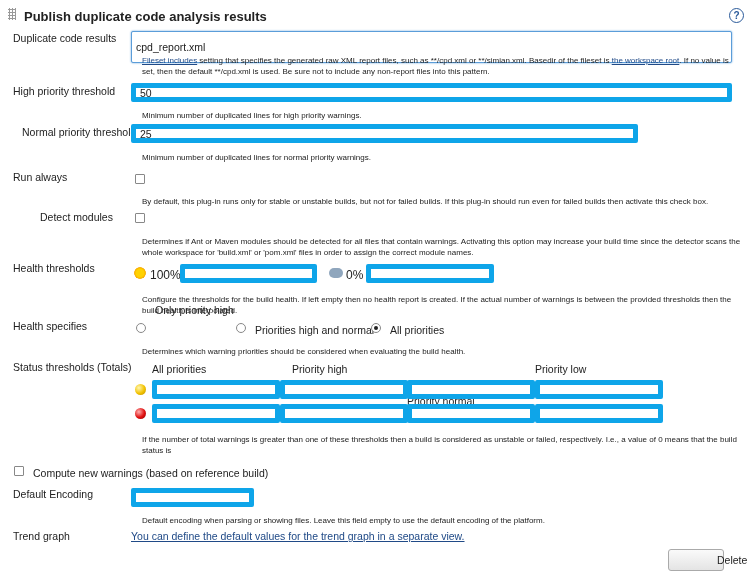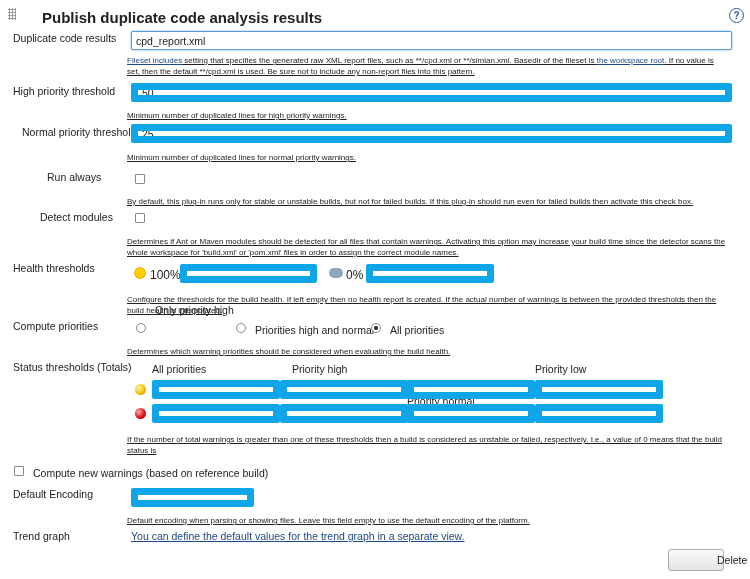--- a/index.html
+++ b/index.html
@@ -1,26 +1,26 @@
 <!DOCTYPE html>
 <html><head>
 <meta charset="utf-8">
 <style>
   html, body { margin:0; padding:0; }
   body { width:750px; height:579px; background:#fff; font-family:"Liberation Sans", sans-serif; font-size:10.5px; color:#222; position:relative; overflow:hidden; }
   .abs { position:absolute; }
   .grip { left:8px; top:8px; width:8px; height:12px;
     background-image: radial-gradient(#999 1px, transparent 1.2px);
     background-size:3px 3px; }
-  .title { left:42px; top:9px; font-weight:bold; font-size:15px; color:#222; }
+  .title { left:24px; top:9px; font-weight:bold; font-size:13px; color:#222; }
   .help { left:729px; top:8px; width:13px; height:13px; border-radius:50%; background:#fff; border:1.5px solid #2a5a9a; color:#2a5a9a; font-weight:bold; font-size:10px; text-align:center; line-height:13px; }
   .label { left:13px; font-size:10.5px; color:#222; }
-  .input { border:7px solid #0ea5e9; background:#fff; height:18px; box-sizing:border-box; padding:1px 4px; font-family:"Liberation Sans", sans-serif; font-size:10.5px; color:#222; border-radius:2px; }
+  .input { border:5px solid #0ea5e9; background:#fff; height:18px; box-sizing:border-box; padding:1px 4px; font-family:"Liberation Sans", sans-serif; font-size:10.5px; color:#222; border-radius:2px; }
   .input.focused { border:1px solid #5b9dd9; box-shadow:0 0 2px #5b9dd9; }
-  .desc { left:127px; width:600px; font-size:8px; color:#222; line-height:11px;text-decoration:underline; }
+  .desc { left:142px; width:600px; font-size:8px; color:#222; line-height:11px; }
   .desc a, a.link { color:#204a87; text-decoration:underline; }
   .cb { width:10px; height:10px; border:1px solid #888; background:#fff; border-radius:1px; box-sizing:border-box; }
   .radio { width:10px; height:10px; border:1px solid #888; border-radius:50%; background:#fff; box-sizing:border-box; }
   .radio.sel::after { content:""; position:absolute; left:2px; top:2px; width:4px; height:4px; border-radius:50%; background:#222; }
   .radio { position:absolute; }
   .small { font-size:12px; }
   .sun { width:12px; height:12px; border-radius:50%; background:radial-gradient(circle,#ffd200 45%,#f7a500 70%,transparent 72%); }
   .cloud { width:14px; height:10px; border-radius:6px; background:#8fa6bd; }
   .ball { width:11px; height:11px; border-radius:50%; }
   .ball.yellow { background:radial-gradient(circle at 35% 35%,#fff6b0,#f2c200 55%,#b68a00); }
@@ -28,49 +28,49 @@
   .btn { border:1px solid #aaa; background:linear-gradient(#fafafa,#e4e4e4); border-radius:3px; font-size:10.5px; color:#222; text-align:center; box-sizing:border-box; font-family:"Liberation Sans", sans-serif;padding-left:48px; }
 </style>
 </head>
 <body>
 
 <div class="abs grip"></div>
 <div class="abs title">Publish duplicate code analysis results</div>
 <div class="abs help">?</div>
 
 <div class="abs label" style="top:32px;">Duplicate code results</div>
-<input class="abs input focused" style="left: 131px; top: 31px; width: 601px; height: 19px;" value="cpd_report.xml">
+<input class="abs input focused" style="left: 131px; top: 31px; width: 601px; height: 32px;" value="cpd_report.xml">
 <div class="abs desc" style="top:55px;"><a>Fileset includes</a><span> setting that specifies the generated raw XML report files, such as **/cpd.xml or **/simian.xml. Basedir of the fileset is </span><a>the workspace root</a><span>. If no value is set, then the default **/cpd.xml is used. Be sure not to include any non-report files into this pattern.</span></div>
 
 <div class="abs label" style="top:85px;">High priority threshold</div>
 <input class="abs input" style="left: 131px; top: 83px; width: 601px; height: 19px;" value="50">
 <div class="abs desc" style="top:110px;">Minimum number of duplicated lines for high priority warnings.</div>
 
 <div class="abs label" style="top:126px;margin-left:9px;">Normal priority threshold</div>
-<input class="abs input" style="left: 131px; top: 124px; width: 601px; height: 19px;" value="25">
+<input class="abs input" style="left: 131px; top: 124px; width: 507px; height: 19px;" value="25">
 <div class="abs desc" style="top:152px;">Minimum number of duplicated lines for normal priority warnings.</div>
 
-<div class="abs label" style="top:171px;margin-left:34px;">Run always</div>
+<div class="abs label" style="top:171px;">Run always</div>
 <div class="abs cb" style="left:135px; top:174px;"></div>
 <div class="abs desc" style="top:196px;">By default, this plug-in runs only for stable or unstable builds, but not for failed builds. If this plug-in should run even for failed builds then activate this check box.</div>
 
 <div class="abs label" style="top:211px;padding-left:27px;">Detect modules</div>
 <div class="abs cb" style="left:135px; top:213px;"></div>
 <div class="abs desc" style="top:236px;">Determines if Ant or Maven modules should be detected for all files that contain warnings. Activating this option may increase your build time since the detector scans the whole workspace for 'build.xml' or 'pom.xml' files in order to assign the correct module names.</div>
 
 <div class="abs label" style="top:262px;">Health thresholds</div>
 <div class="abs sun" style="left:134px; top:267px;"></div>
 <div class="abs small" style="left:150px; top:268px;">100%</div>
 <input class="abs input" style="left: 180px; top: 264px; width: 137px; height: 19px;" value="">
 <div class="abs cloud" style="left:329px; top:268px;"></div>
 <div class="abs small" style="left:346px; top:268px;">0%</div>
 <input class="abs input" style="left: 366px; top: 264px; width: 128px; height: 19px;" value="">
 <div class="abs desc" style="top:294px;">Configure the thresholds for the build health. If left empty then no health report is created. If the actual number of warnings is between the provided thresholds then the build health is interpolated.</div>
 
-<div class="abs label" style="top:320px;">Compute priorities</div>
+<div class="abs label" style="top:320px;">Health specifies</div>
 <div class="radio" style="left:136px; top:323px;"></div>
 <div class="abs" style="left:155px; top:304px;text-align:right;">Only priority high</div>
 <div class="radio" style="left:236px; top:323px;"></div>
 <div class="abs" style="left:255px; top:324px;">Priorities high and normal</div>
 <div class="radio sel" style="left:371px; top:323px;"></div>
 <div class="abs" style="left:390px; top:324px;">All priorities</div>
 <div class="abs desc" style="top:346px;">Determines which warning priorities should be considered when evaluating the build health.</div>
 
 <div class="abs label" style="top:361px;">Status thresholds (Totals)</div>
 <div class="abs" style="left:152px; top:363px;">All priorities</div>

